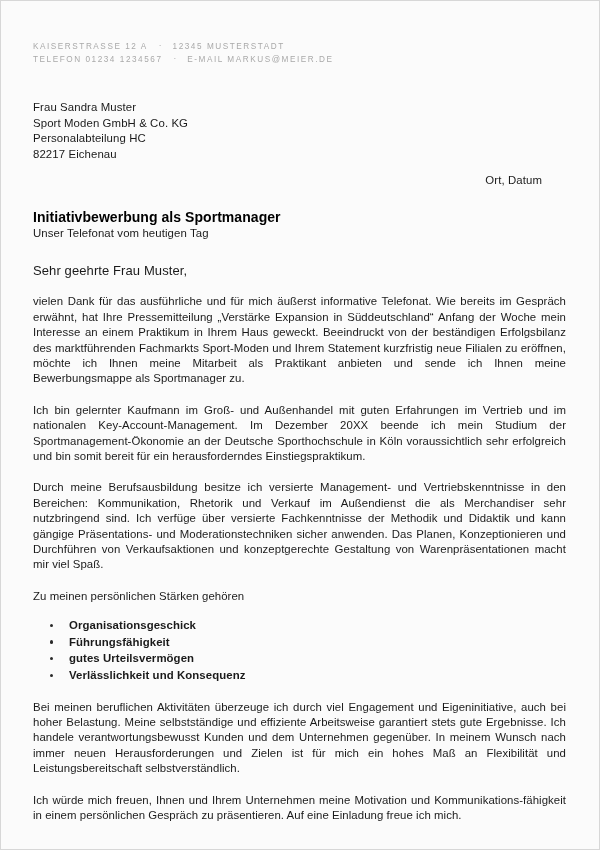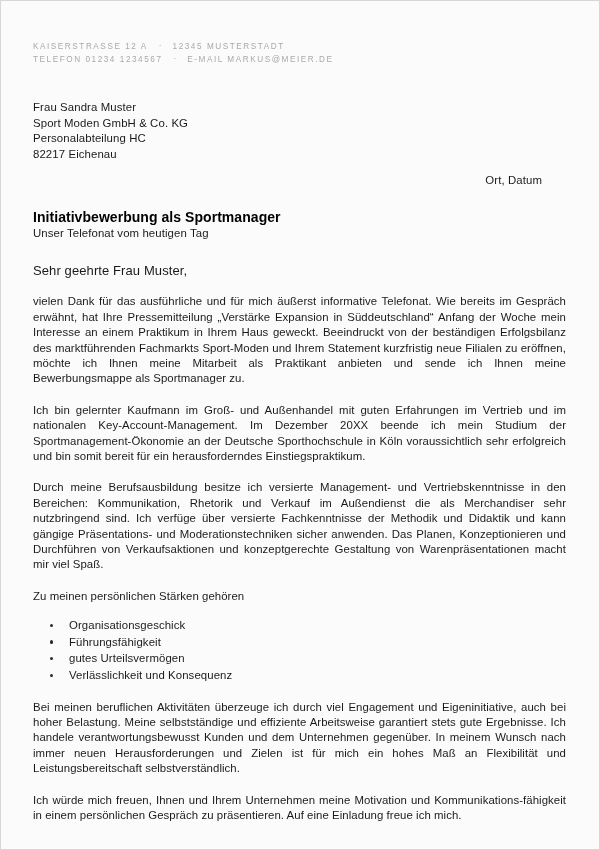--- a/index.html
+++ b/index.html
@@ -102,20 +102,21 @@
     letter-spacing: 0.06px;
     max-width: 533px;
   }
   .para.tight { text-align: left; }
 
   
   .bullets {
     margin: 13px 0 0 0;
     padding: 0;
     list-style: none;
+    font-weight: bold;
   }
   .bullets li {
     position: relative;
     padding-left: 36px;
     font-size: 11.4px;
     line-height: 16.6px;
     color: #1a1a1a;
     letter-spacing: 0.08px;
   }
   .bullets li .dot {

